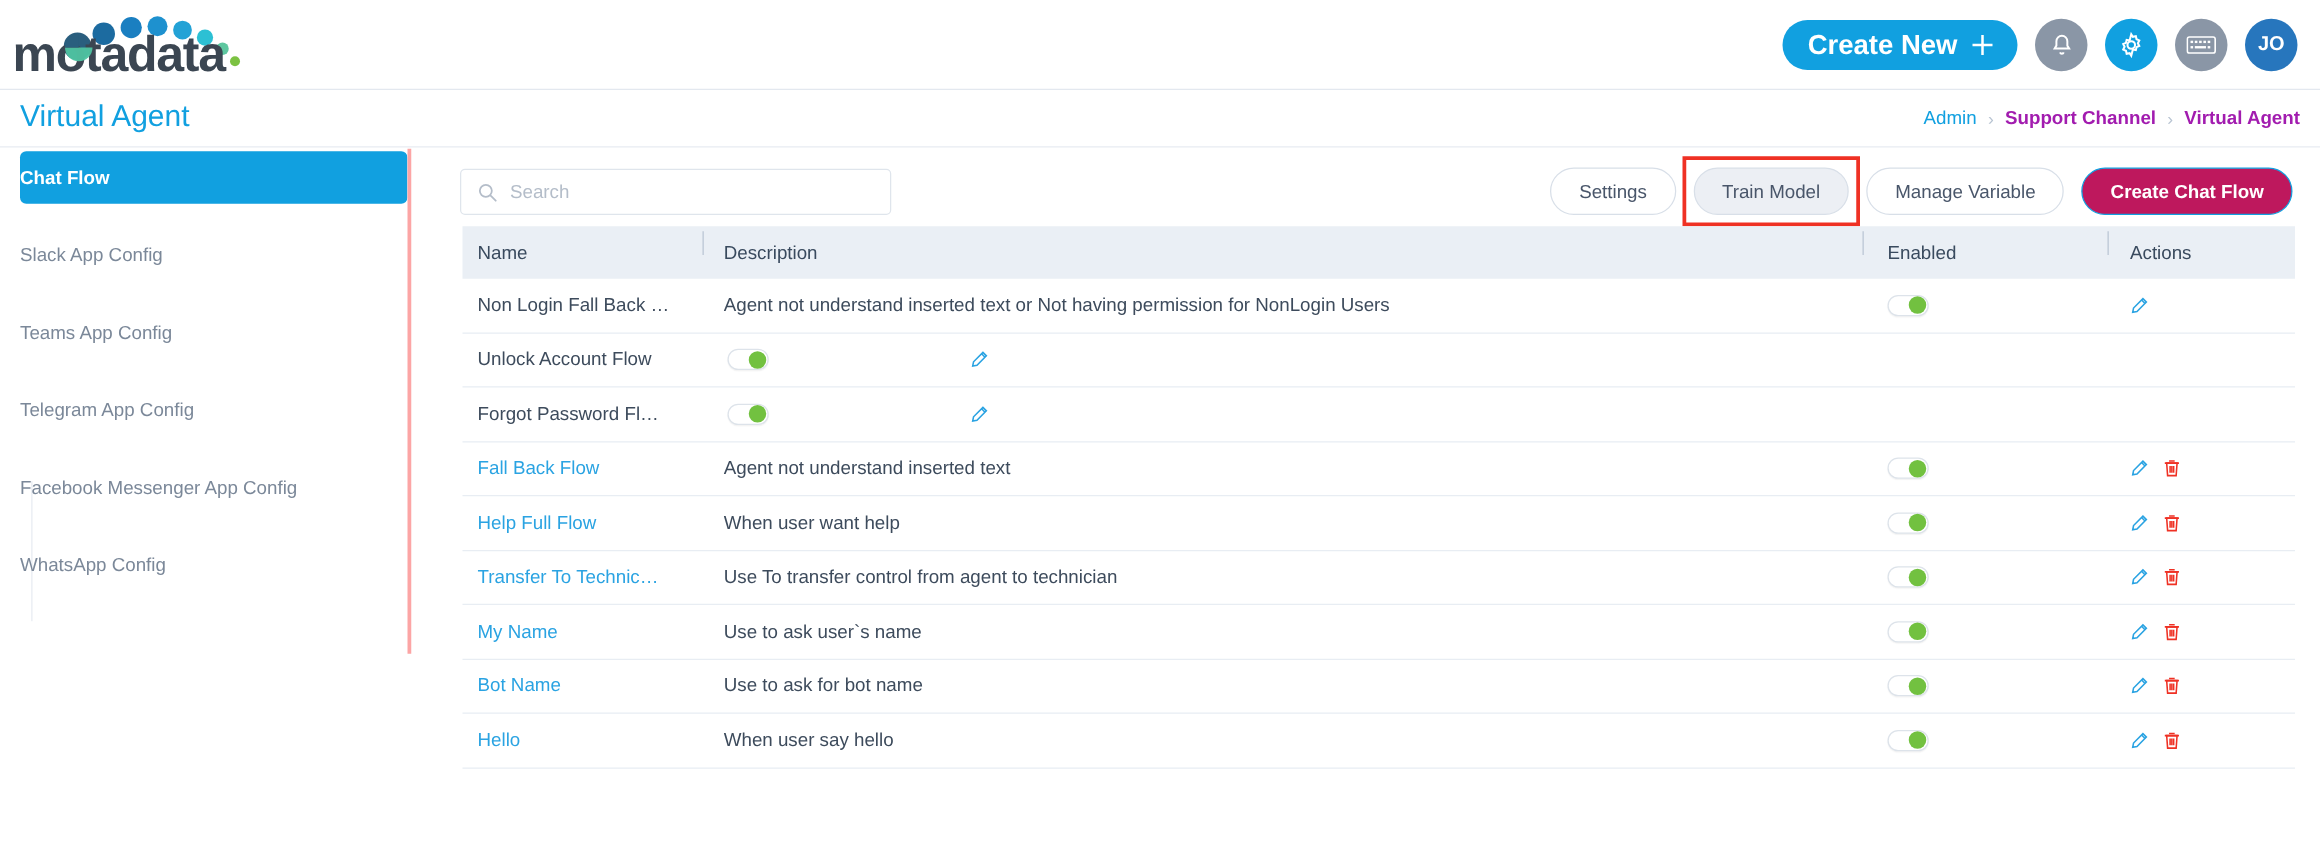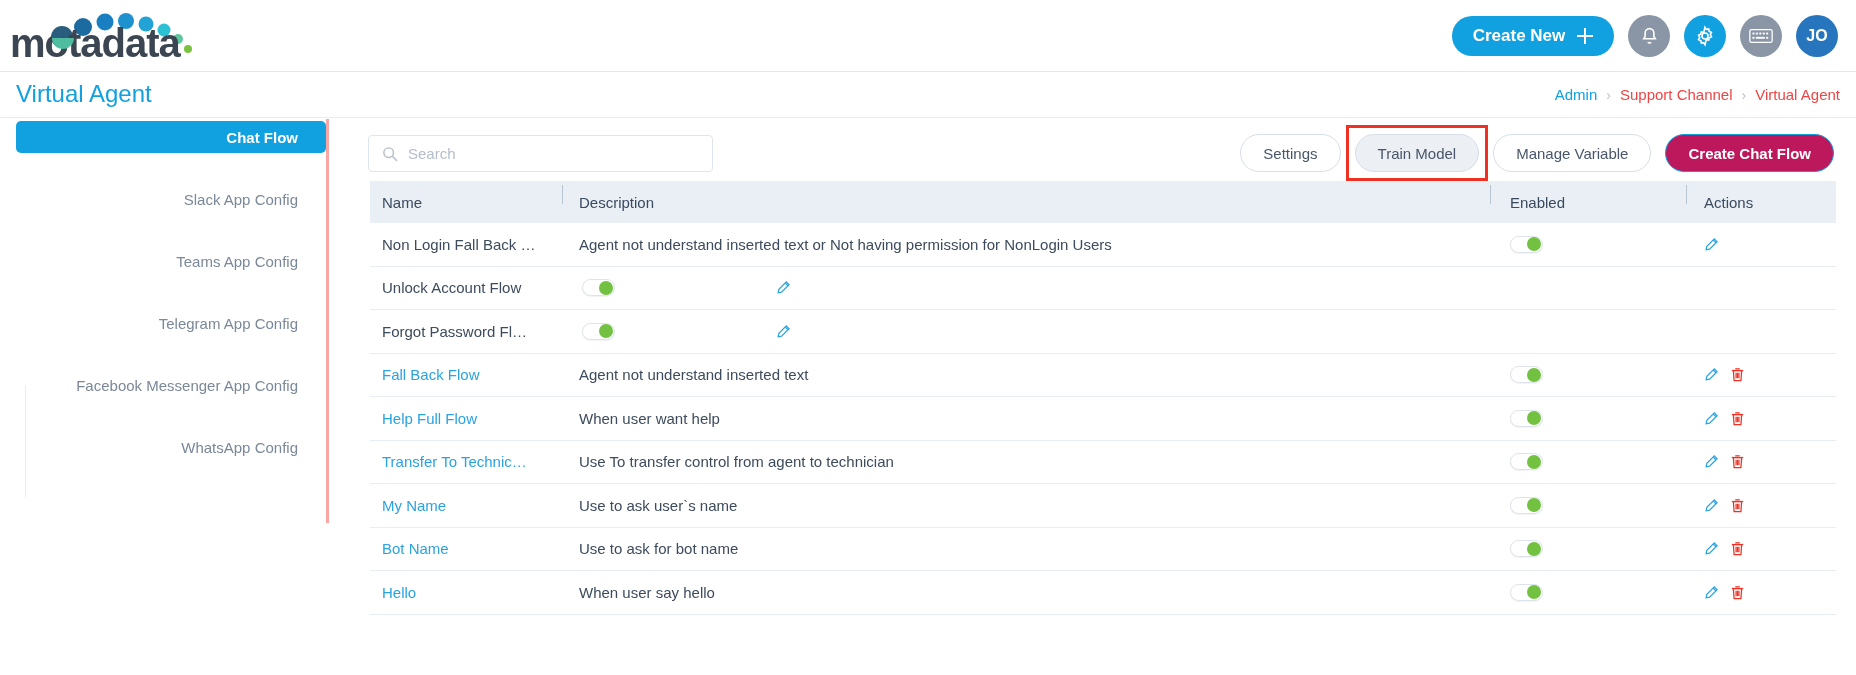--- a/index.html
+++ b/index.html
@@ -26,21 +26,21 @@
   .header-right {
     position: absolute; right: 18px; top: 12px;
     height: 48px;
     display: flex; align-items: center; gap: 14px;
   }
   .create-new-btn {
     height: 40px; min-width: 162px;
     background: #11a0e0;
     border-radius: 22px;
     color: #ffffff;
-    font-size: 17px; font-weight: bold;
+    font-size: 22px; font-weight: bold;
     display: flex; align-items: center; justify-content: center;
     gap: 12px;
     padding: 0 20px;
     cursor: pointer;
     border: none;
     white-space: nowrap;
   }
   .plus-ico {
     display: inline-block; position: relative;
     width: 16px; height: 16px;
@@ -77,33 +77,33 @@
     position: absolute; left: 16px; top: 8px;
     font-size: 24px; color: #11a0e0; font-weight: normal;
   }
   .breadcrumb {
     position: absolute; right: 16px; top: 14px;
     display: flex; align-items: center; gap: 9px;
     font-size: 15px;
     justify-content: space-between;
   }
   .bc-link { color: #11a0e0; cursor: pointer; }
-  .bc-text { color: #ef4444; }
+  .bc-text { color: #a21caf; font-weight: bold; }
   .bc-sep { color: #b8c4d2; font-size: 14px; }
 
   
   .sidebar {
     position: absolute; left: 0; top: 119px;
     width: 326px; height: 556px;
     background: #ffffff;
   }
   .side-item {
     position: absolute; right: 0; left: 16px;
-    height: 32px;
-    display: flex; align-items: center; justify-content: flex-end;
+    height: 42px;
+    display: flex; align-items: center; 
     padding-right: 28px;
     font-size: 15px; color: #7b8899;
     cursor: pointer;
   }
   .side-item.active {
     background: #11a0e0; color: #ffffff;
     border-radius: 5px; font-weight: bold;
   }
   .side-divider {
     position: absolute; left: 25px; top: 266px;

